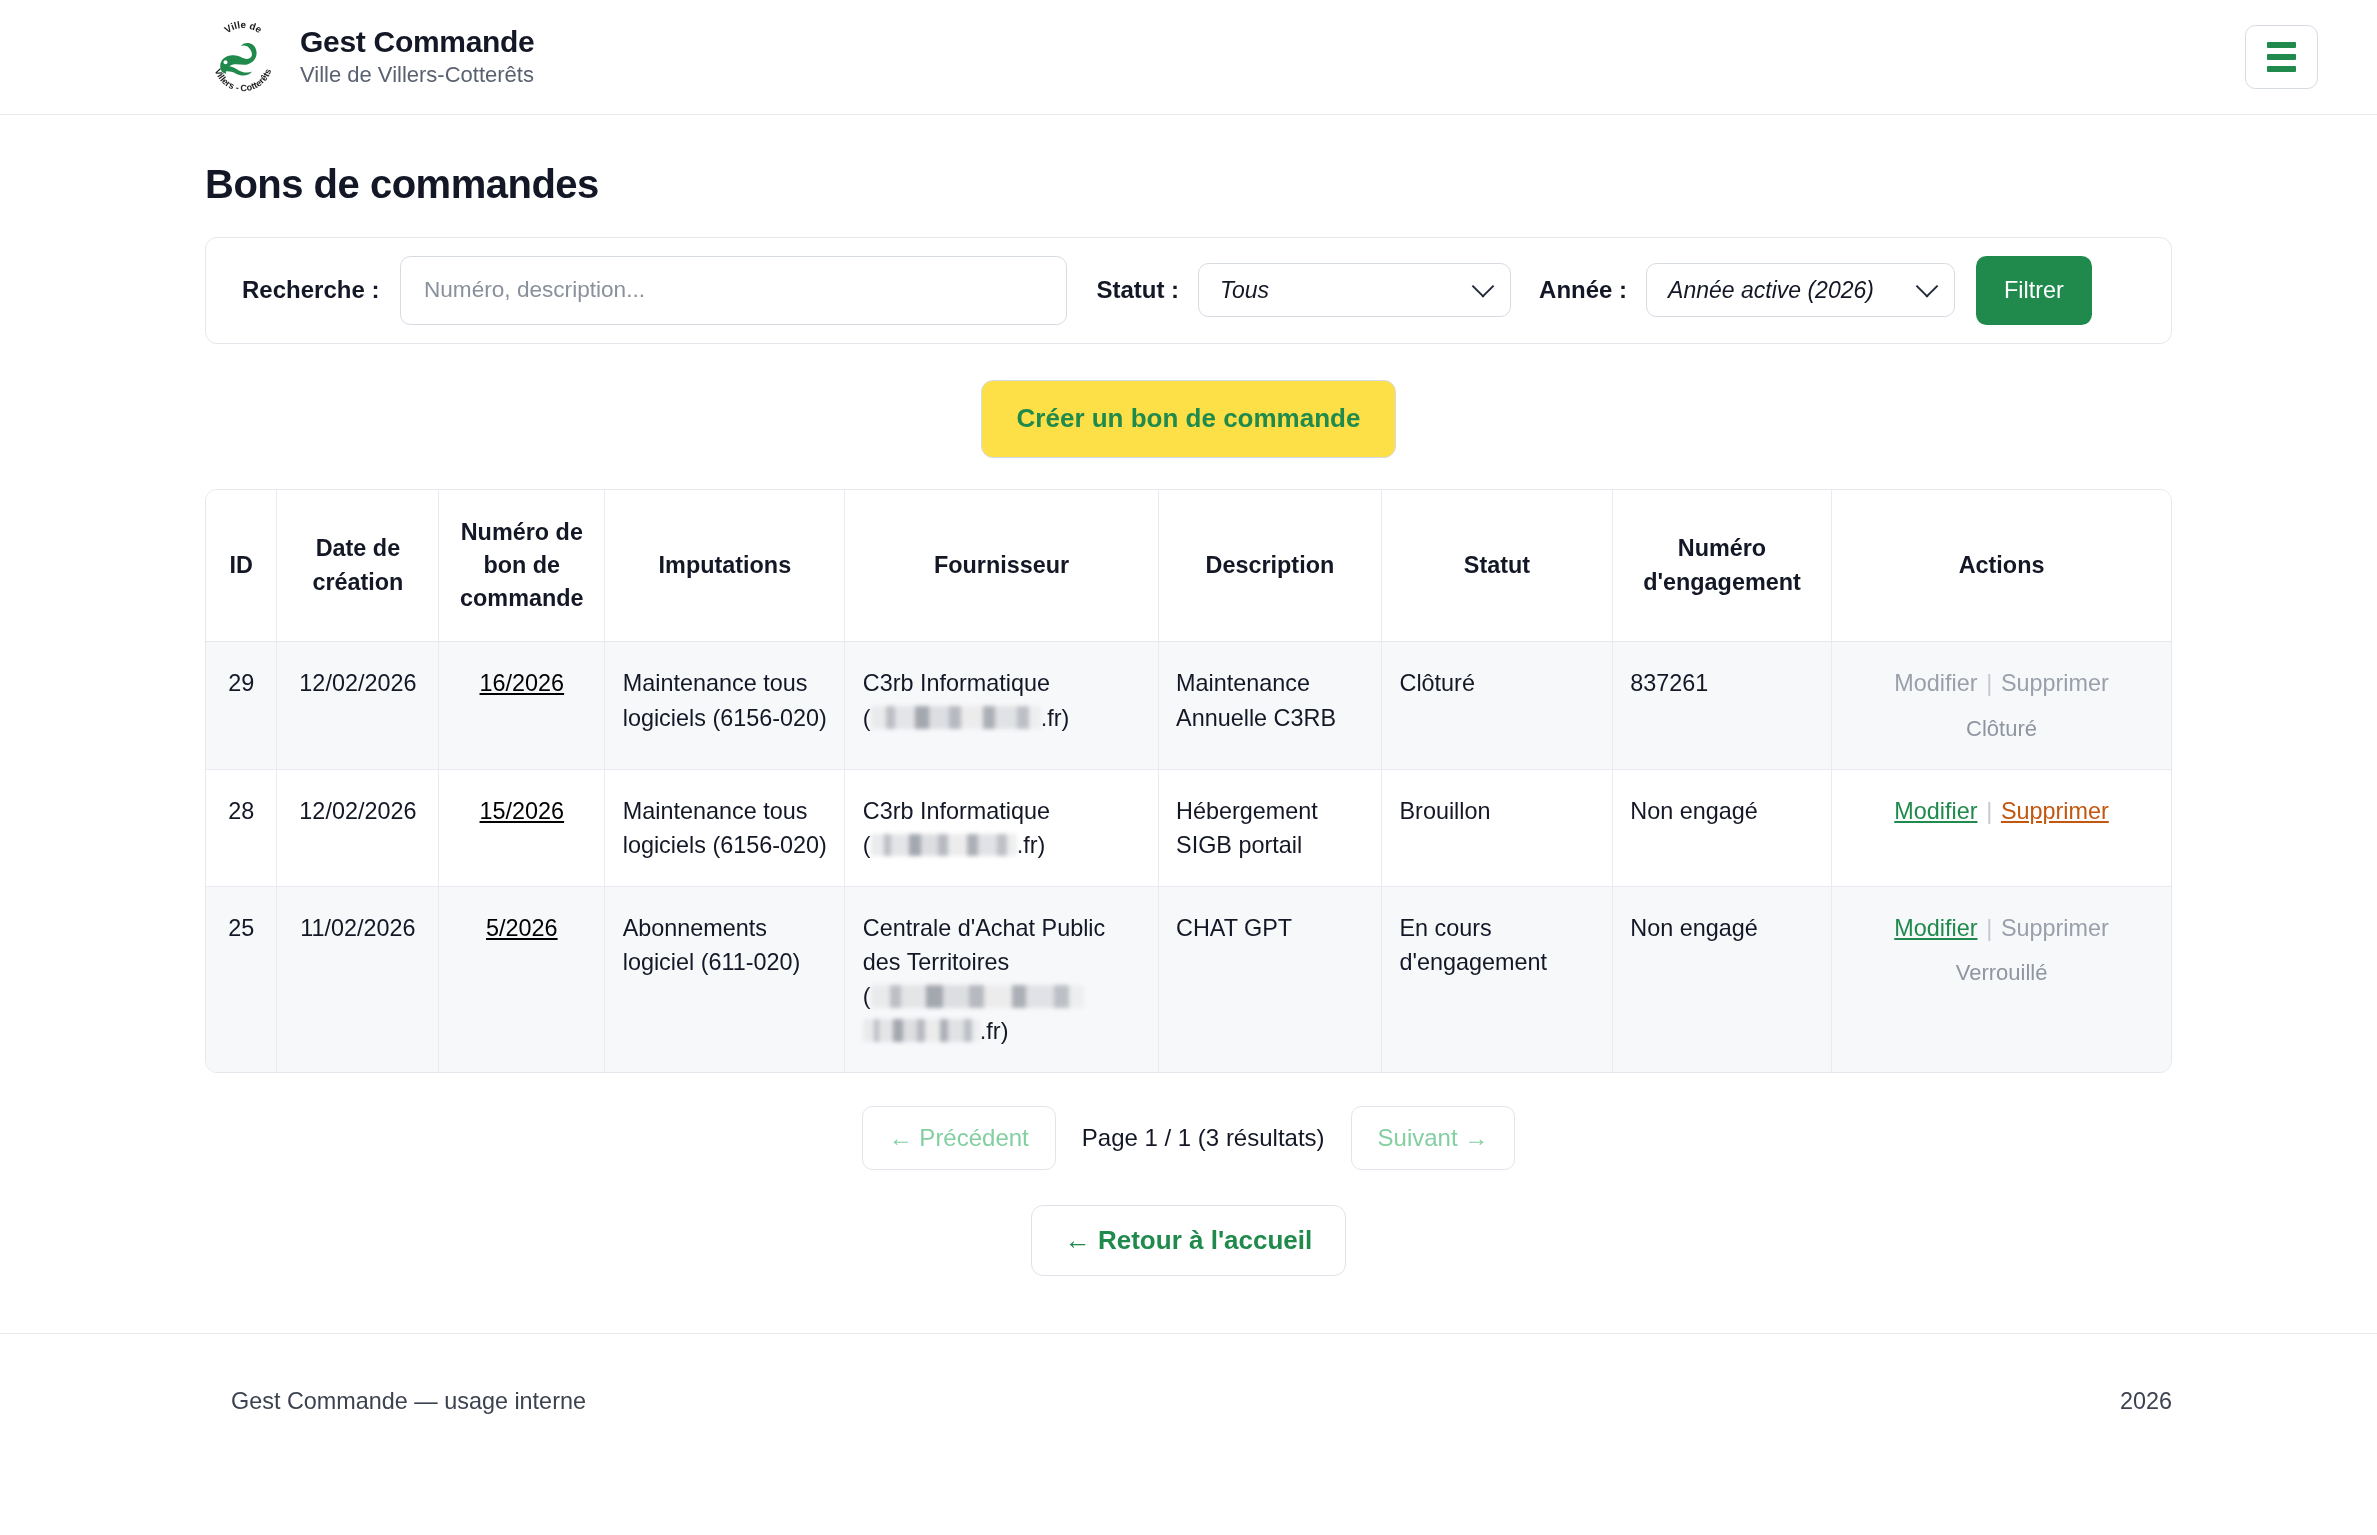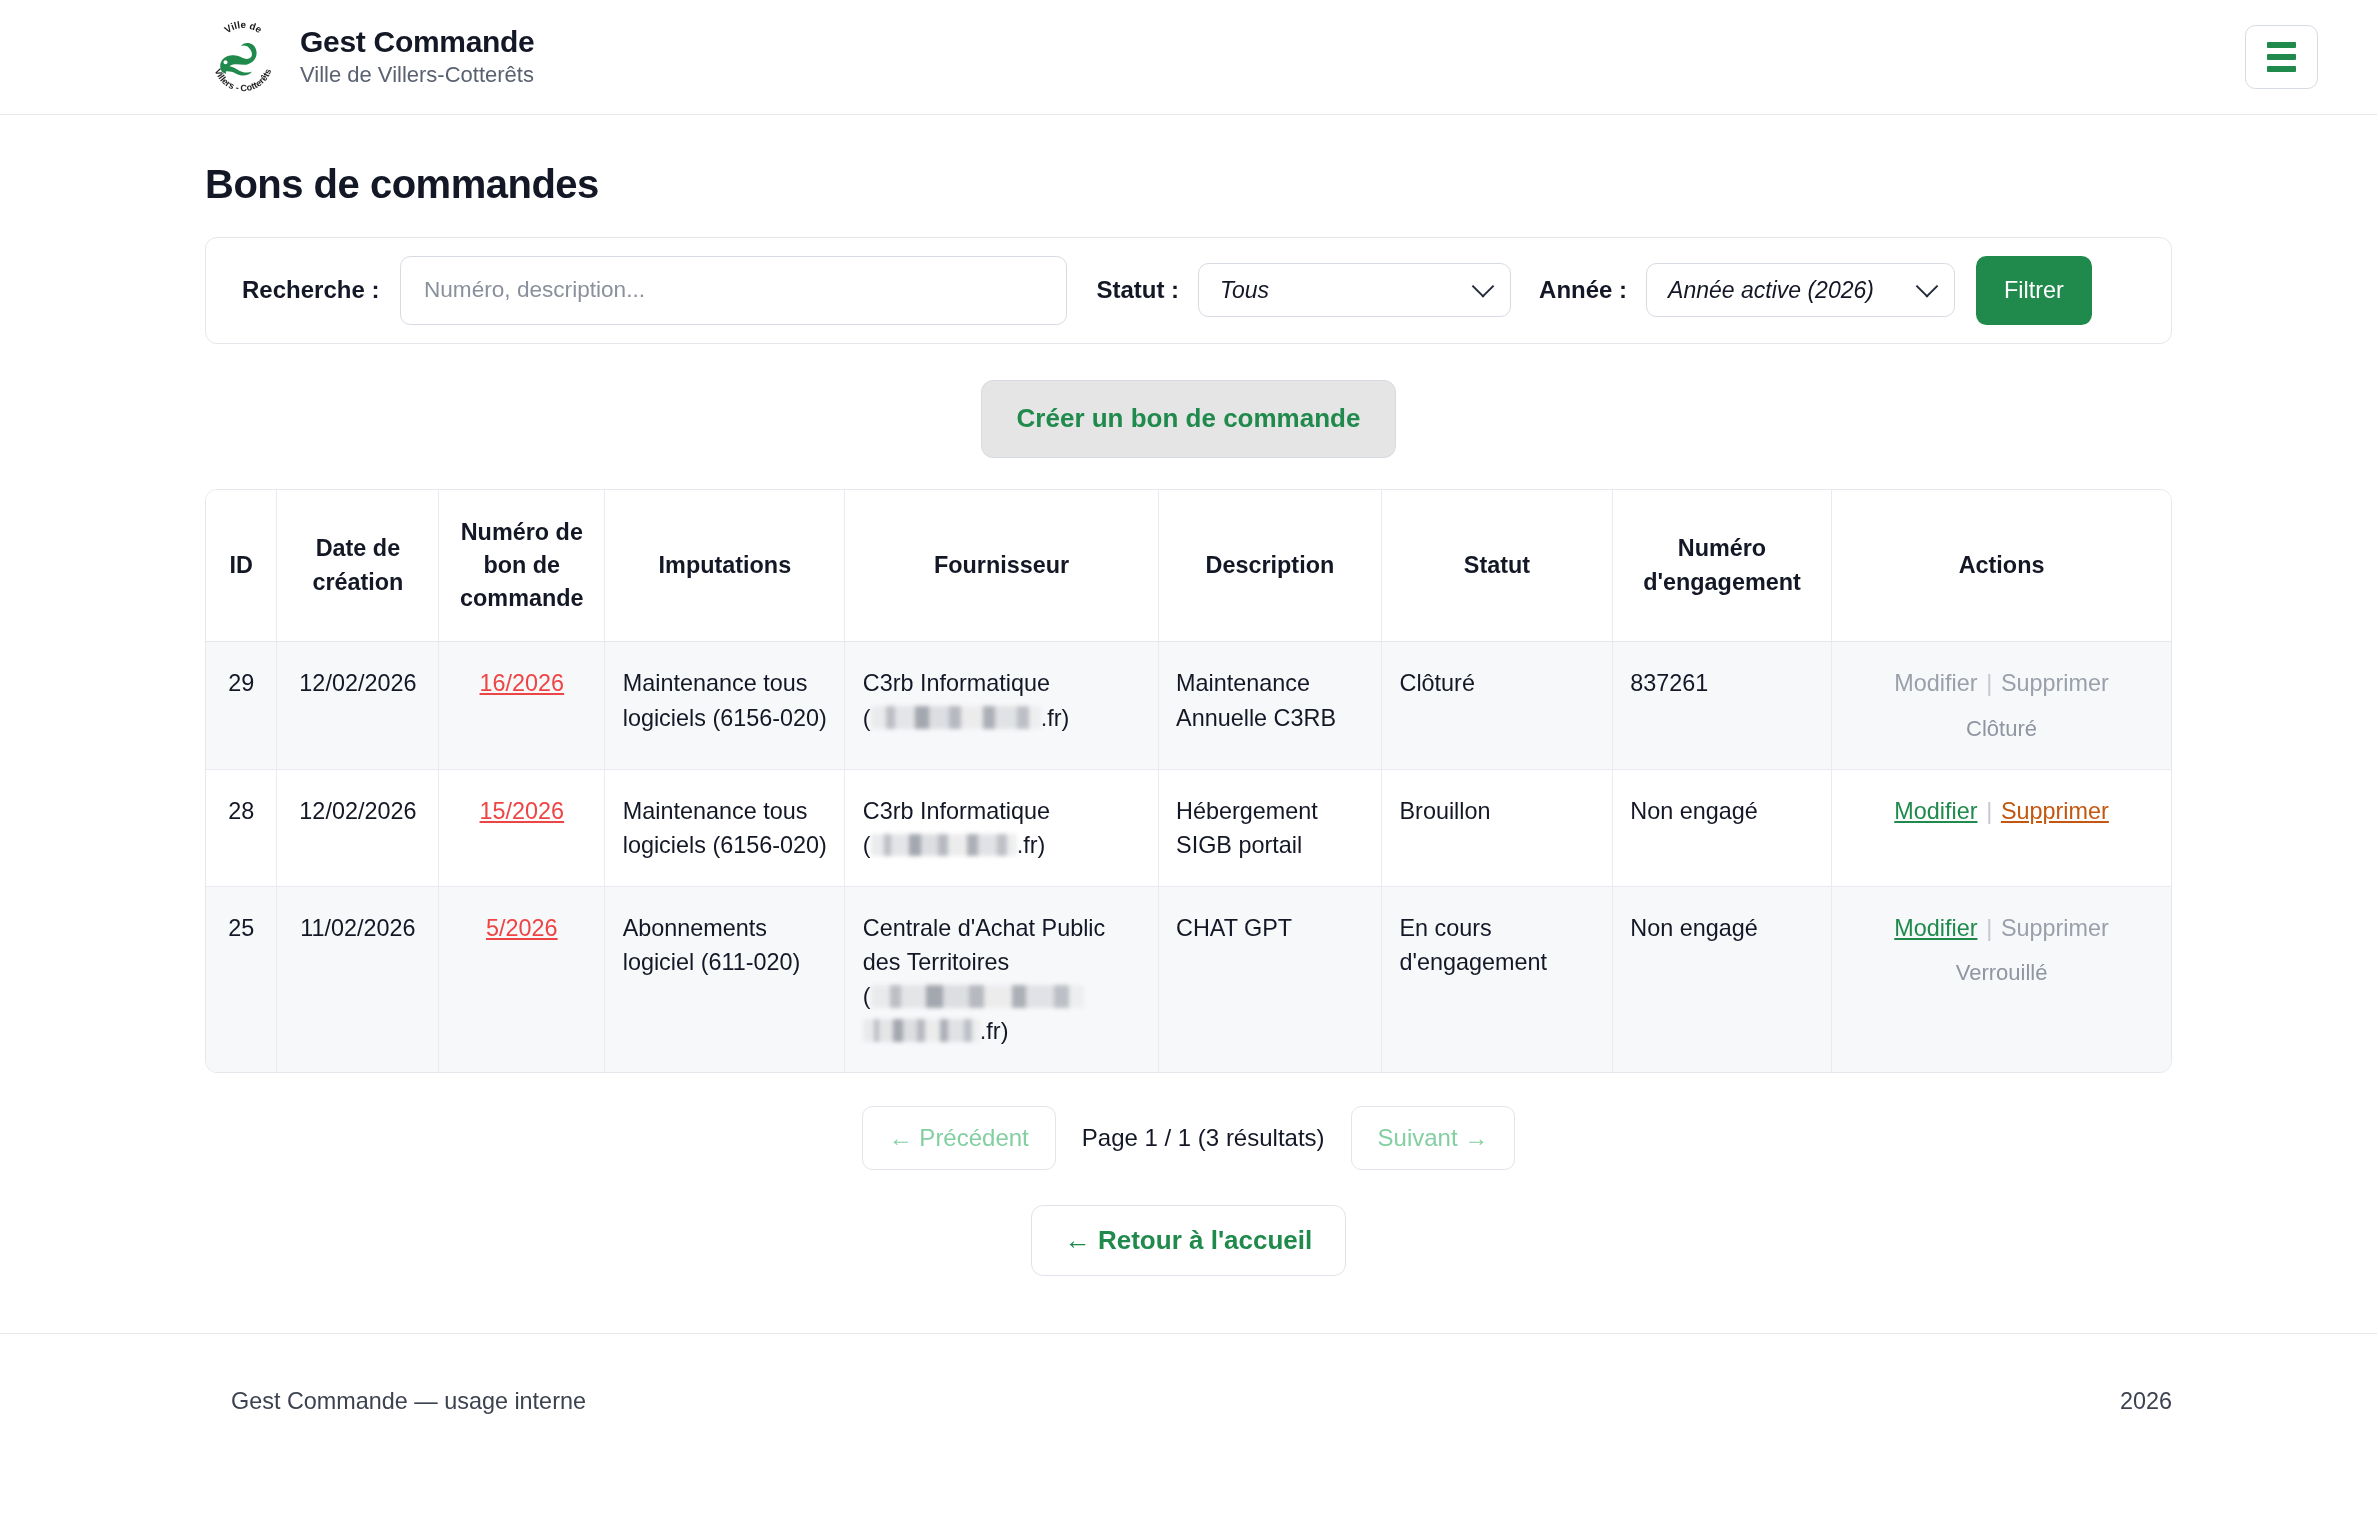--- a/index.html
+++ b/index.html
@@ -121,21 +121,21 @@
     border: none; border-radius: 10.4px;
     font-size: 23.4px;
     font-family: "Liberation Sans", sans-serif;
     cursor: pointer;
   }
 
   
   .create-row { display: flex; justify-content: center; margin: 36px 0 31px 0; }
   .btn-create {
     border: 0.9px solid #d6dae1; border-radius: 12px;
-    background: #e5e5e5;
+    background: #fde047;
     color: #1f8a4c; font-weight: bold; font-size: 26px;
     padding: 22.6px 35px;
     font-family: "Liberation Sans", sans-serif;
     cursor: pointer;
   }
 
   
   .table-wrap {
     border: 0.9px solid #e4e7ec;
     border-radius: 12px;
@@ -168,21 +168,21 @@
   }
   table.bc td:last-child { border-right: none; }
   table.bc tr.alt td { background: #f7f8fa; }
   table.bc tr:last-child td { border-bottom: none; }
   td.c-id      { text-align: center; }
   td.c-date    { text-align: center; }
   td.c-num     { text-align: center; }
   td.c-actions { text-align: center; }
 
   .num-link {
-    color: #ef4444; text-decoration: underline;
+    color: #000000; text-decoration: underline;
     font-weight: normal; cursor: pointer; margin-top: 24px;
   }
   .redact {
     display: inline-block;
     height: 22.6px;
     vertical-align: -3.5px;
     border-radius: 1.7px;
     background:
       linear-gradient(90deg,
         #e9eaec 0 9%, #b9bcc2 9% 14%, #e3e4e7 14% 26%,

